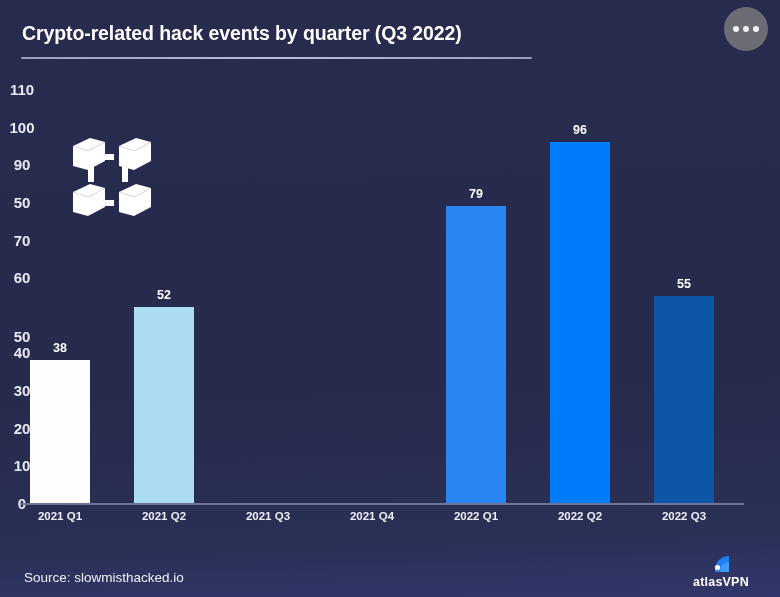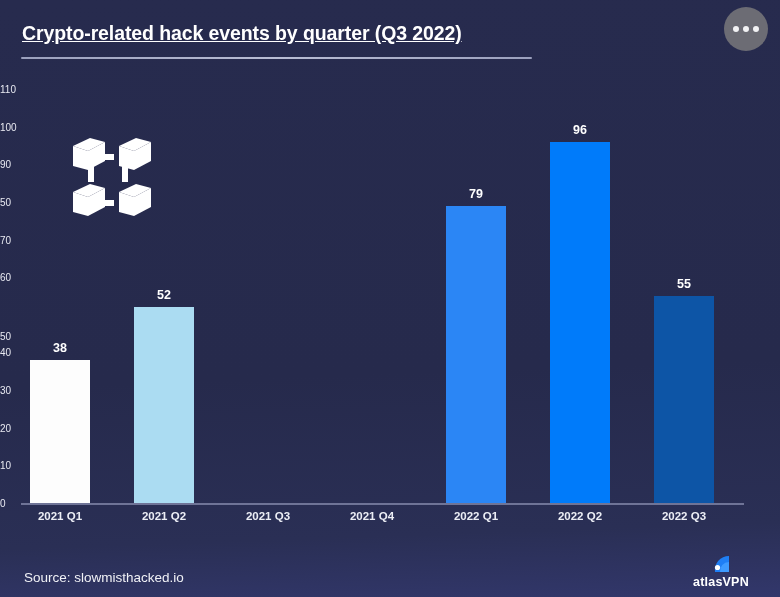--- a/index.html
+++ b/index.html
@@ -27,21 +27,20 @@
 
   #chart-title {
     position: absolute;
     left: 22px;
     top: 22px;
     font-size: 19.5px;
     font-weight: bold;
     letter-spacing: -0.1px;
     color: #ffffff;
     white-space: nowrap;
-    text-decoration: underline;
   }
 
   #title-underline {
     position: absolute;
     left: 21px;
     top: 57px;
     width: 511px;
     height: 2px;
     background: linear-gradient(90deg, #9ba0bd 0%, #b9bdd4 50%, #9ba0bd 100%);
     border-radius: 1px;
@@ -75,23 +74,23 @@
     left: 0;
     top: 72px;
     width: 780px;
     height: 460px;
   }
 
   .y-tick {
     position: absolute;
     left: 0;
     width: 44px;
-    text-align: left;
-    font-size: 10px;
-    font-weight: normal;
+    text-align: center;
+    font-size: 15px;
+    font-weight: bold;
     color: #e8e9f1;
     transform: translateY(-50%);
   }
 
   #axis-line {
     position: absolute;
     left: 21px;
     top: 431px;
     width: 723px;
     height: 1.5px;

